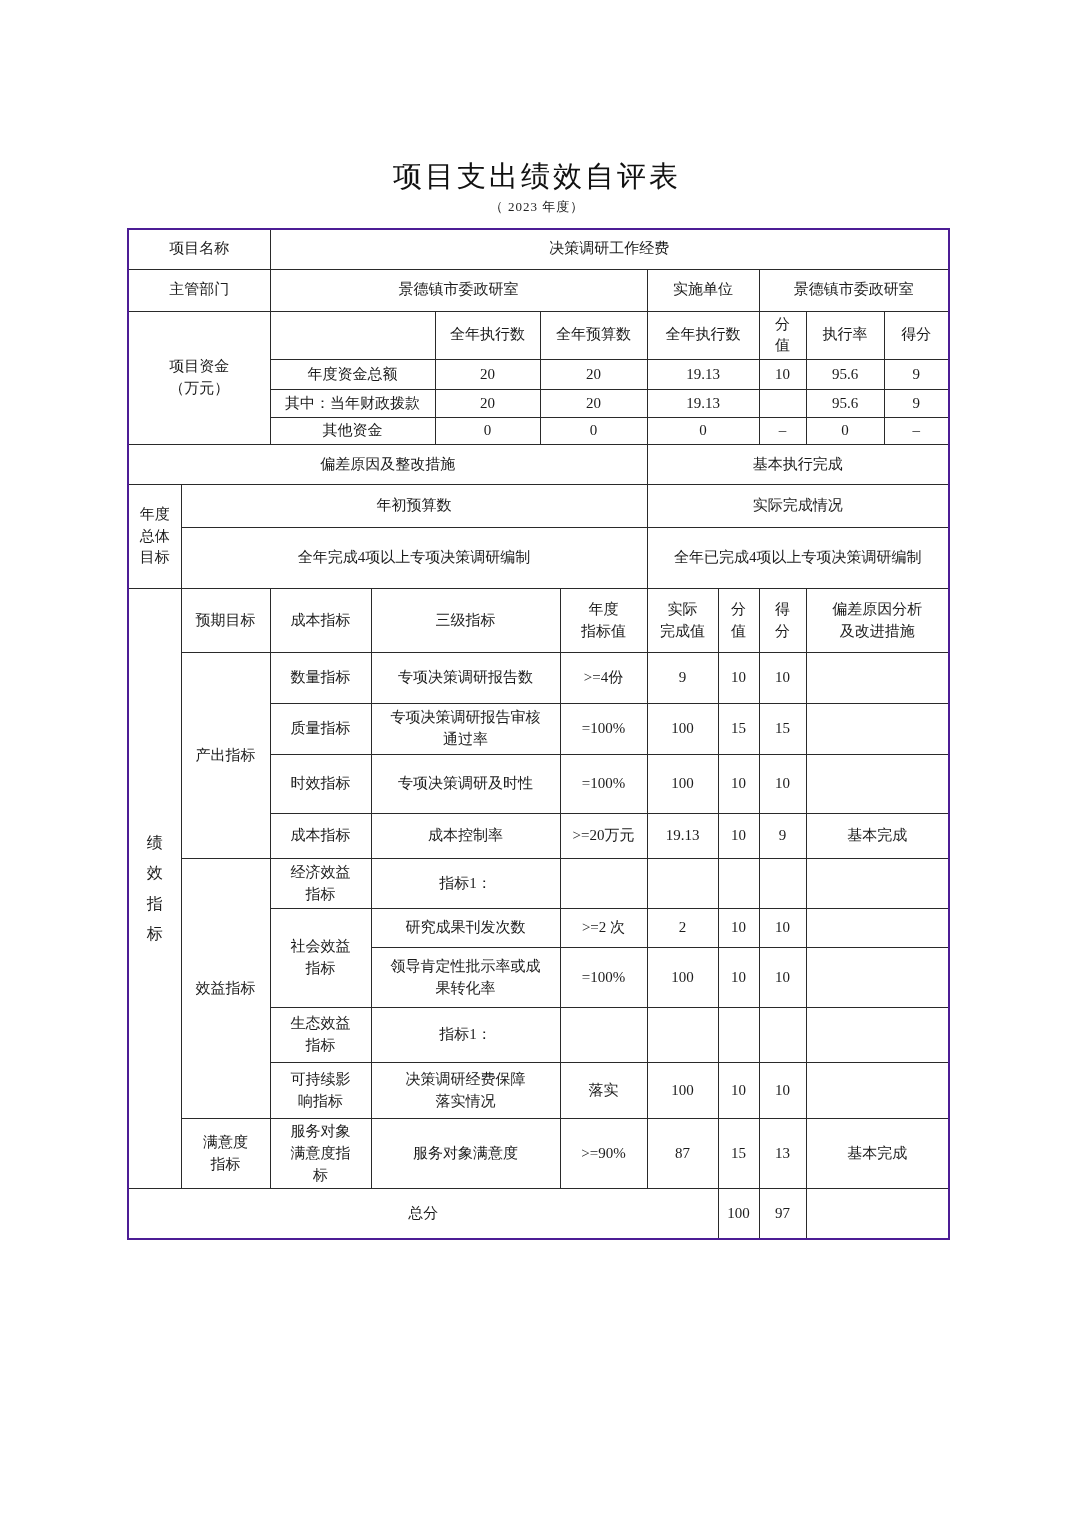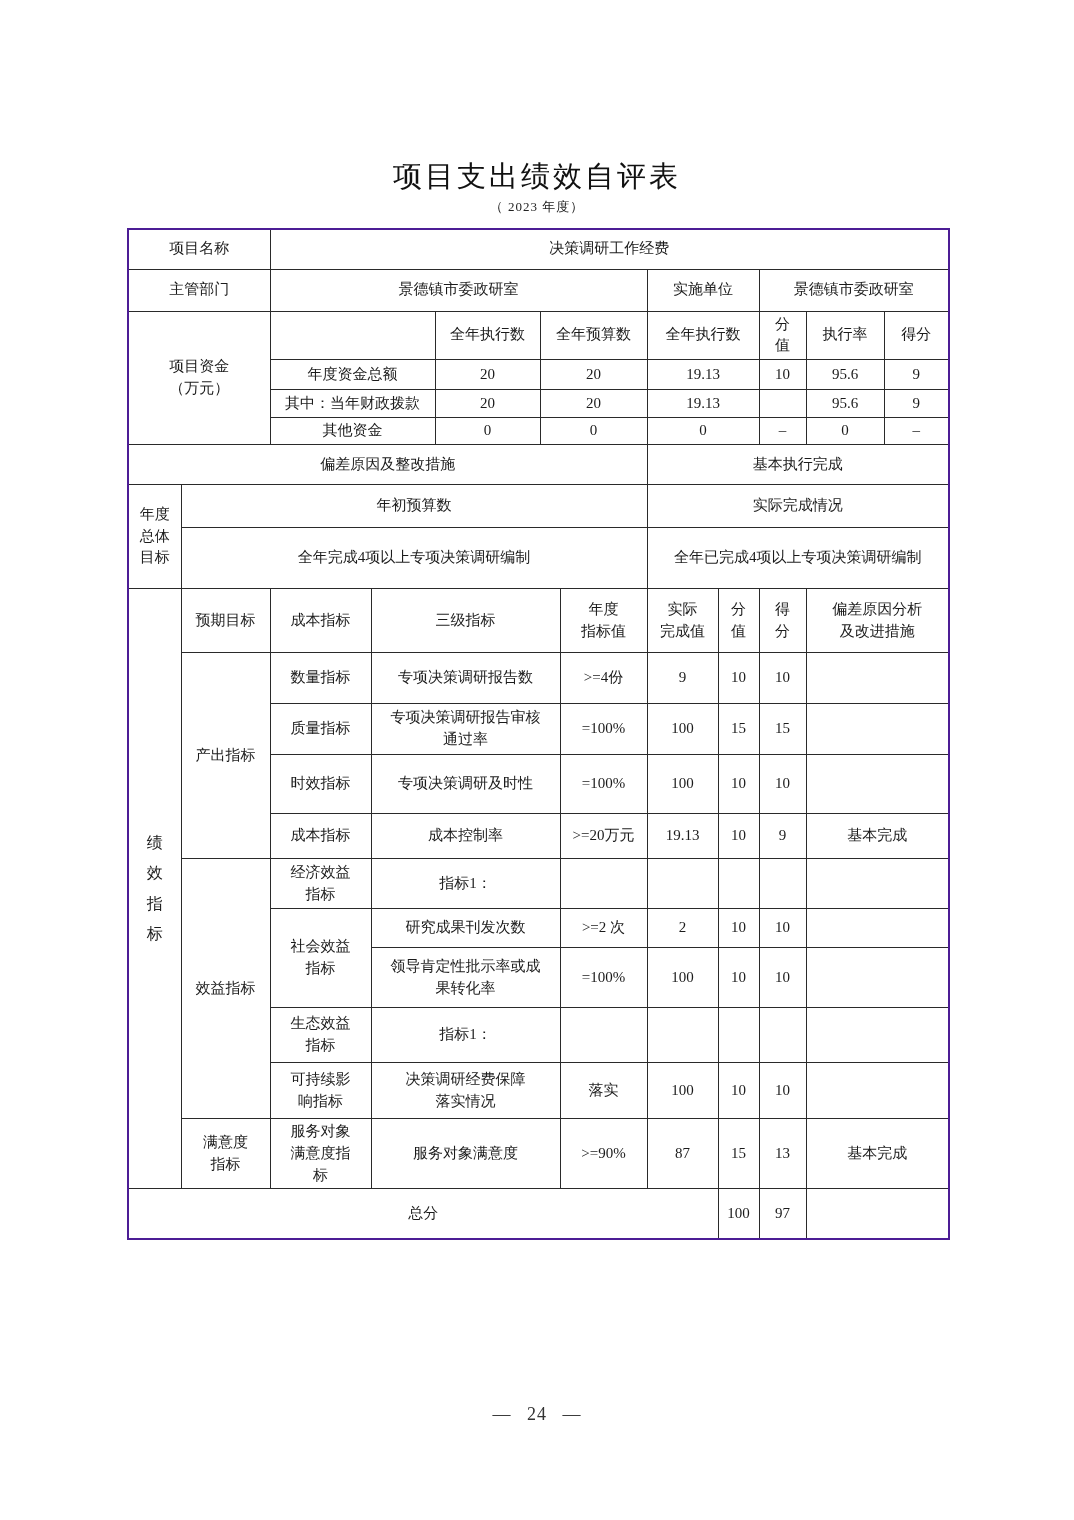--- a/index.html
+++ b/index.html
@@ -276,15 +276,14 @@
     <tr style="height:50px">
       <td colspan="8">总分</td>
       <td>100</td>
       <td>97</td>
       <td colspan="2"></td>
     </tr>
 
   </tbody>
     </table>
 
-  <div class="footer">— 24 —</div>
 
 </div>
 
 </body></html>

